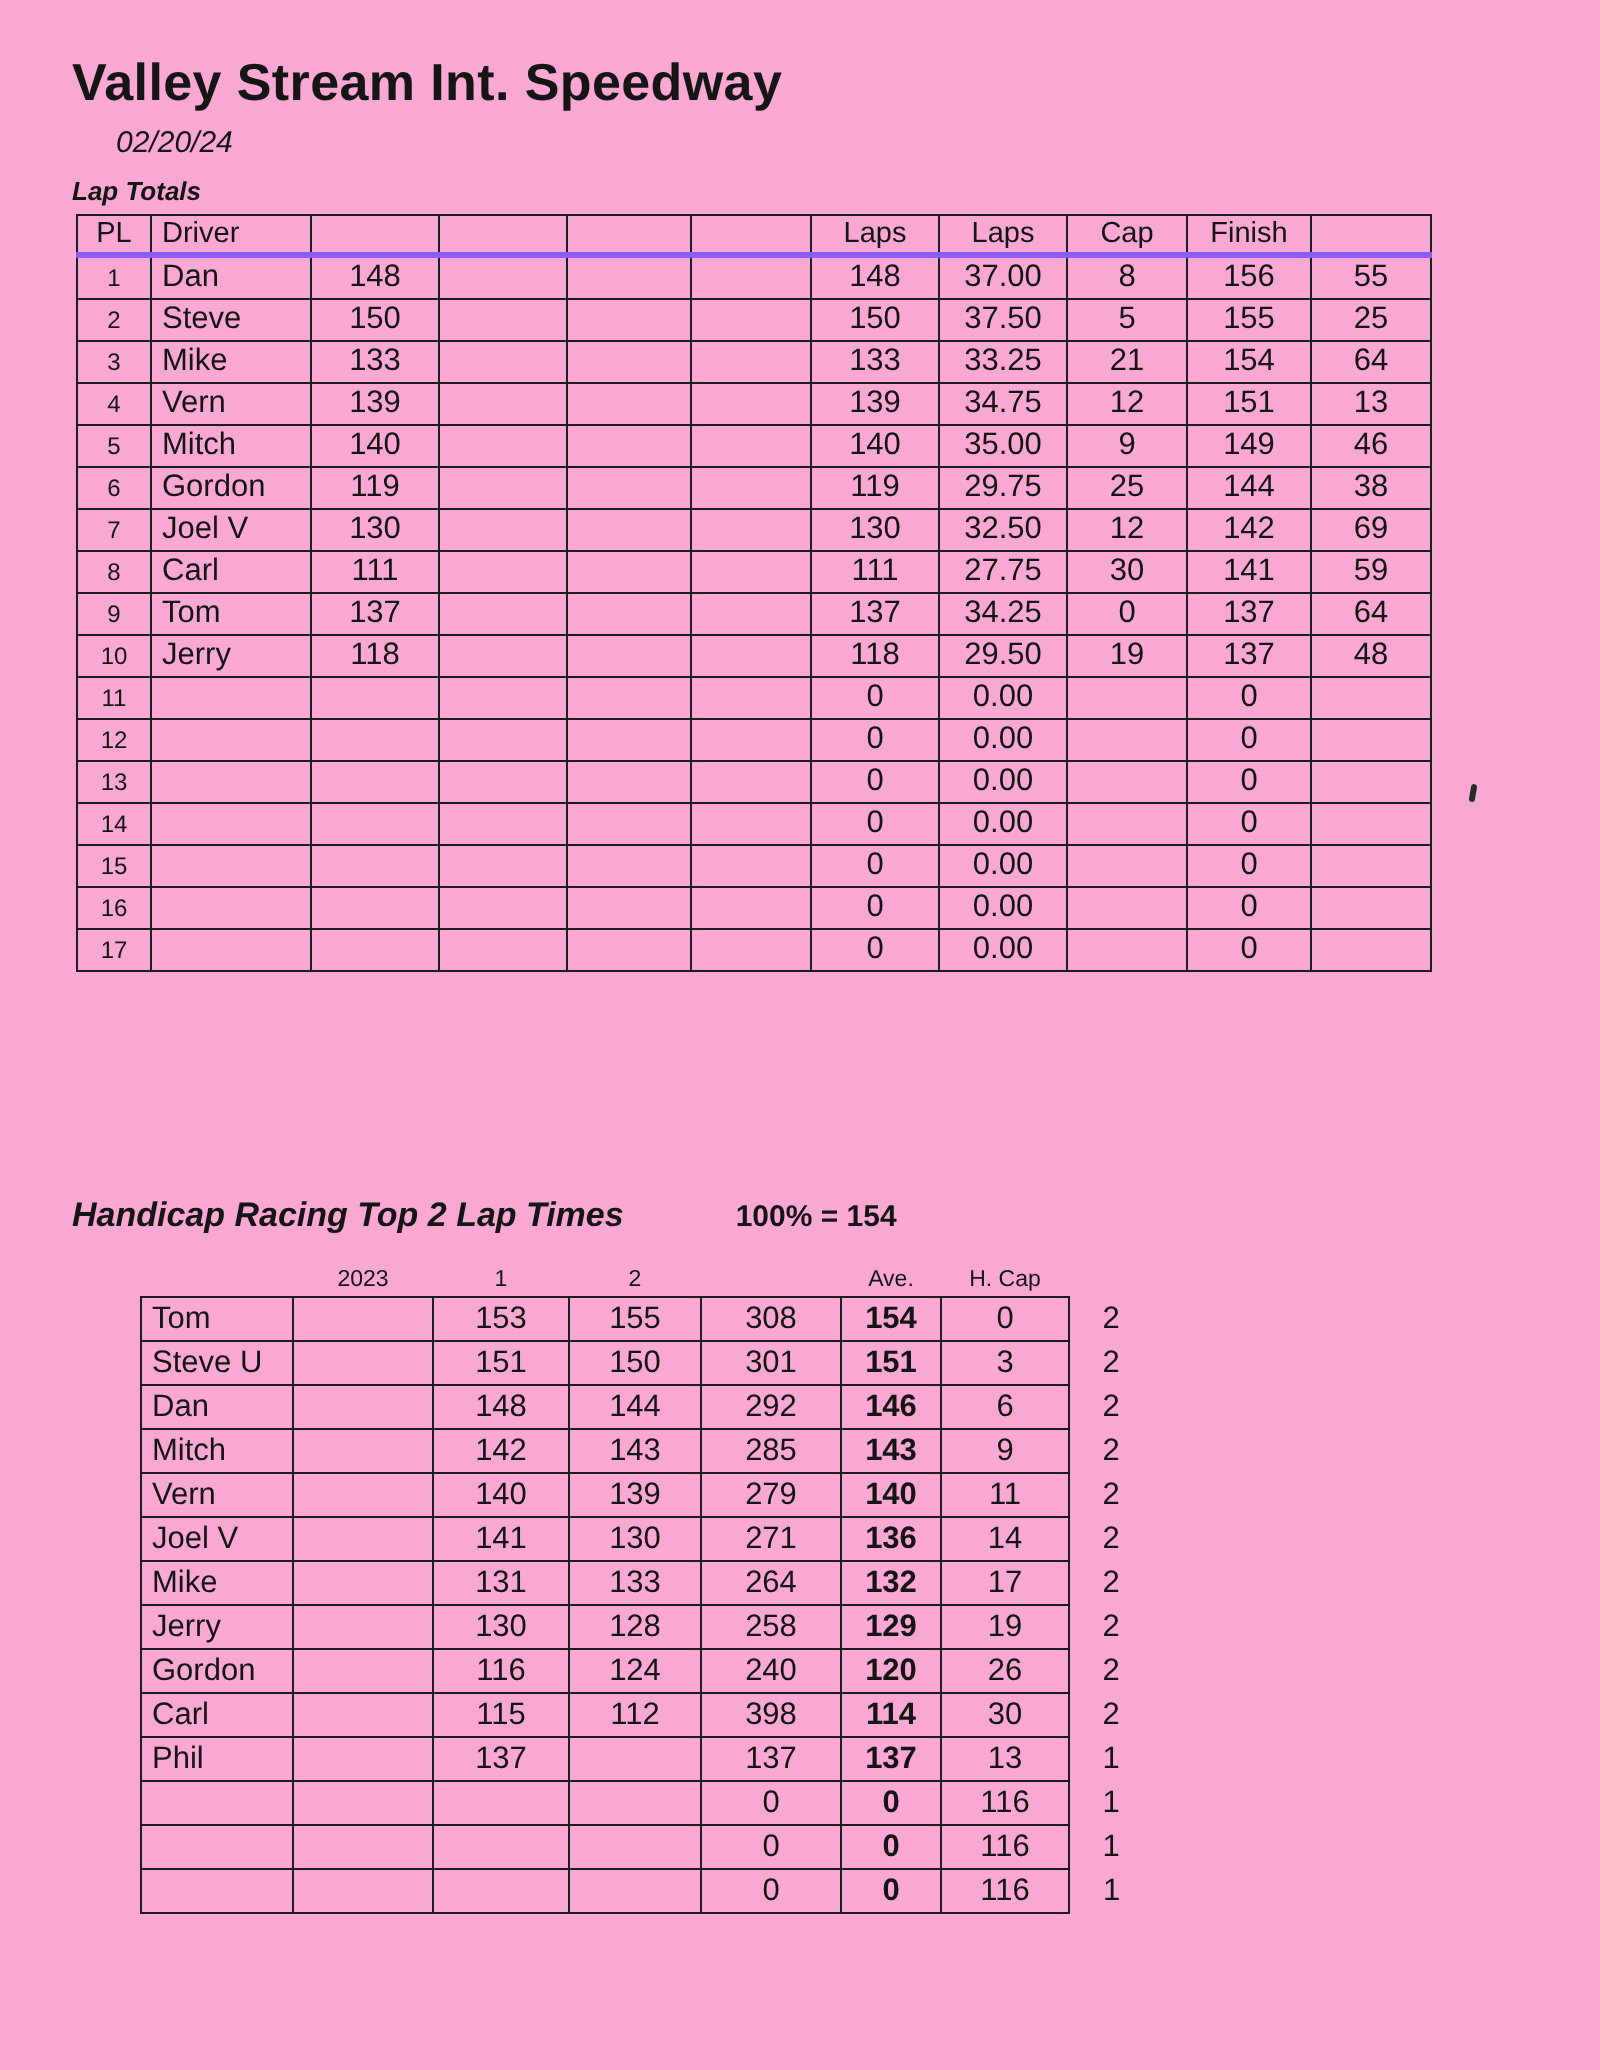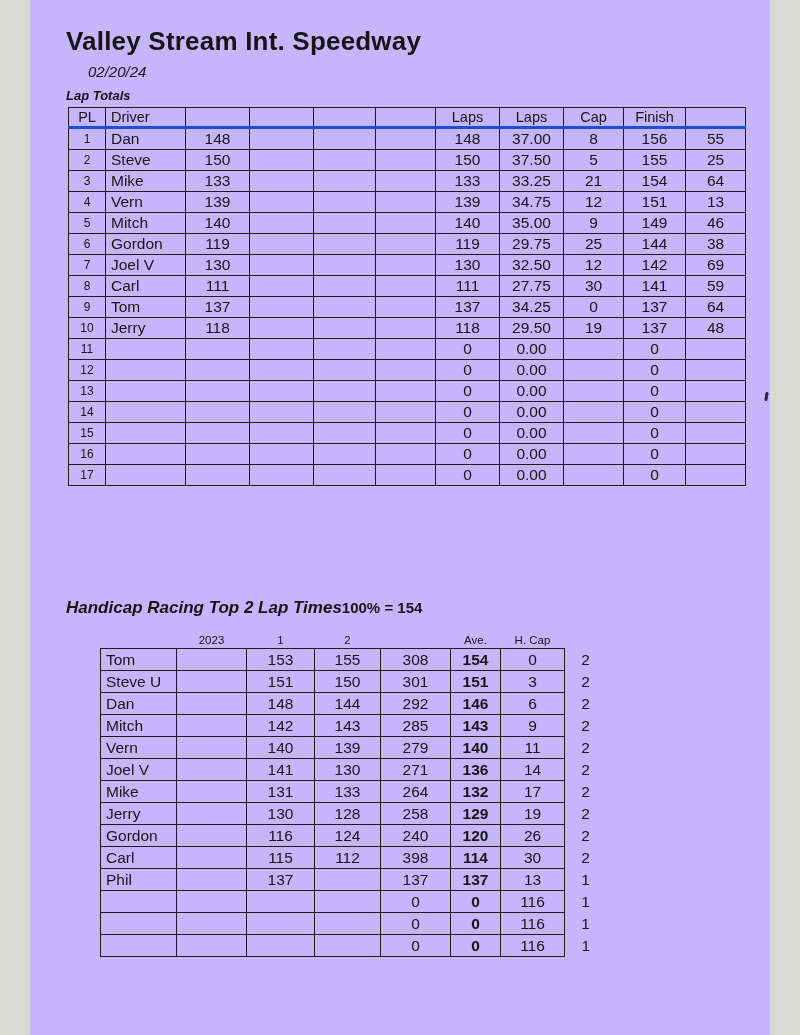--- a/index.html
+++ b/index.html
@@ -1,21 +1,21 @@
 <!DOCTYPE html>
 <html><head>
 <meta charset="utf-8">
 <style>
   html, body { margin: 0; padding: 0; background: #d8d8d4; }
   .page {
     position: relative;
-    width: 740px;
+    width: 800px;
     height: 1035px;
     margin: 0 auto;
-    background: #c4b5fd;
+    background: #f9a8d4;
     font-family: "Liberation Sans", sans-serif;
     color: #151515;
     overflow: hidden;
   }
   .title {
     margin: 26px 0 0 36px;
     font-size: 26px;
     font-weight: bold;
     letter-spacing: 0.2px;
   }
@@ -31,37 +31,37 @@
     font-weight: bold;
     font-style: italic;
   }
   table { border-collapse: collapse; table-layout: fixed; }
   td, th { padding: 0 2px; overflow: hidden; white-space: nowrap; }
 
   
   .t1 { margin: 4px 0 0 38px; width: 677px; font-size: 15.5px; }
   .t1 th, .t1 td { border: 1.5px solid #1c1c1c; text-align: center; font-weight: normal; }
   .t1 thead tr.hrow1 th { height: 24px; font-size: 16px; }
-  .t1 thead tr.hrow2 th { height: 18px; font-size: 14.5px; border-bottom: 3px solid #1d4ed8; }
+  .t1 thead tr.hrow2 th { height: 18px; font-size: 14.5px; border-bottom: 3px solid #8b5cf6; }
   .t1 th.nb { border-top: none; border-left: none; border-right: none; border-bottom: none; background: transparent; }
   .t1 th.small { font-size: 12.5px; }
   .t1 th.pl-h { font-size: 12px; }
   .t1 th.driver-h { text-align: left; padding-left: 5px; font-size: 16px; }
   .t1 tbody td { height: 20px; }
   .t1 tbody td.col-pl { font-size: 12px; }
   .t1 tbody td.col-driver { text-align: left; padding-left: 5px; }
 
   
   .handicap-head {
     margin: 112px 0 0 36px;
     display: flex;
     align-items: baseline;
   }
   .handicap-title { font-size: 17px; font-weight: bold; font-style: italic; }
-  .handicap-note { font-size: 15px; font-weight: bold; }
+  .handicap-note { margin-left: 56px; font-size: 15px; font-weight: bold; }
   .t2 { margin: 10px 0 0 70px; width: 506px; font-size: 15.5px; }
   .t2 td, .t2 th { border: 1.5px solid #1c1c1c; text-align: center; }
   .t2 thead th { border: none; font-weight: normal; font-size: 11.5px; height: 18px; vertical-align: bottom; padding-bottom: 2px; }
   .t2 tbody td { height: 21px; }
   .t2 tbody td.col-name { text-align: left; padding-left: 5px; }
   .t2 tbody td.col-ave { font-weight: bold; }
   .t2 tbody td.col-extra, .t2 thead th.col-extra { border: none; background: transparent; font-weight: normal; }
 
   .scan-mark {
     position: absolute;

